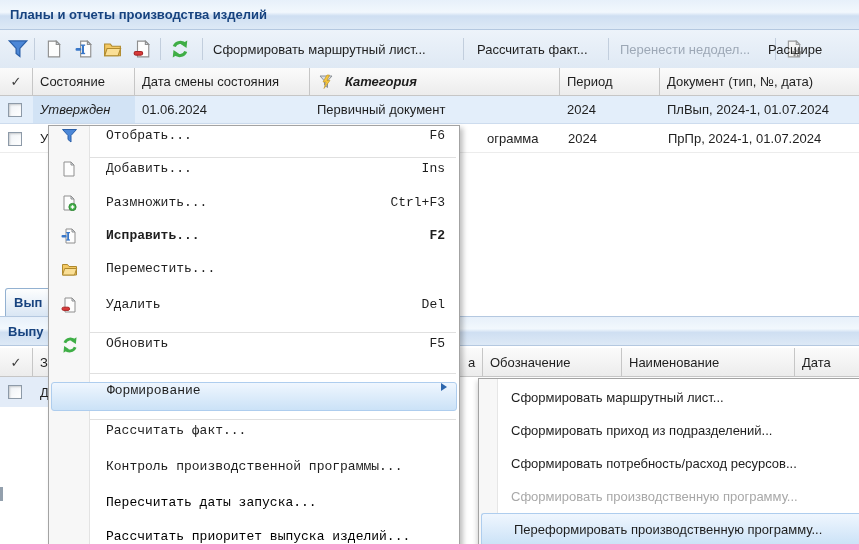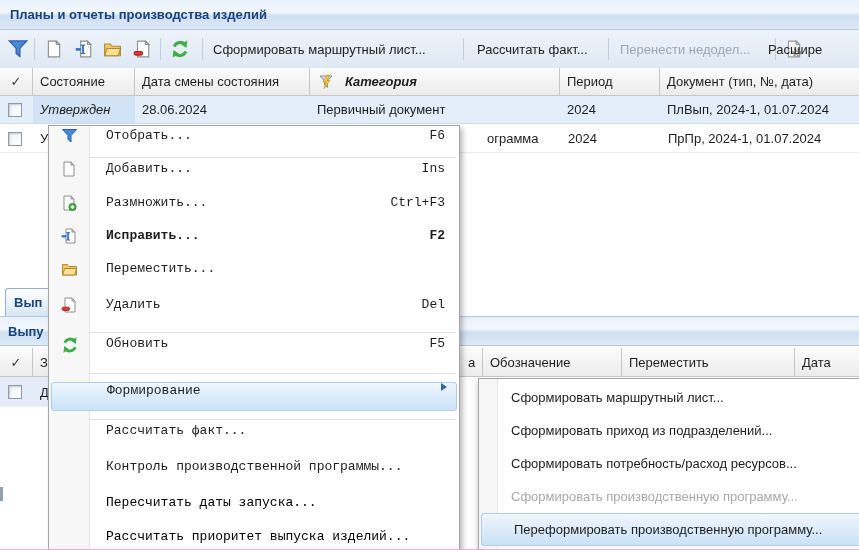--- a/index.html
+++ b/index.html
@@ -1,18 +1,18 @@
 <!DOCTYPE html>
 <html><head>
 <meta charset="utf-8">
 <style>
   html,body{margin:0;padding:0;background:#fff;}
   #app{position:relative;width:859px;height:550px;overflow:hidden;background:#fff;
        font-family:"Liberation Sans","DejaVu Sans",sans-serif;font-size:13px;color:#1e1e1e;
-       border-bottom:1px solid #f9a8d4;box-sizing:border-box;}
+       border-bottom:6px solid #f9a8d4;box-sizing:border-box;}
   
   .titlebar{position:absolute;left:0;top:0;width:859px;height:30px;
     background:linear-gradient(180deg,#e7f0fa 0%,#f2f8fd 42%,#cfdff2 55%,#dde9f6 100%);
     border-bottom:1px solid #b4c8e0;box-sizing:border-box;
     display:flex;align-items:center;padding-left:10px;font-weight:bold;color:#17437f;}
   
   .toolbar{position:absolute;left:0;top:30px;width:859px;height:38px;
     background:linear-gradient(180deg,#edf3fa 0%,#dfe9f4 100%);}
   .tbtn{position:absolute;top:7px;width:24px;height:24px;display:flex;align-items:center;justify-content:center;}
   .tsep{position:absolute;top:8px;width:1px;height:22px;background:#c2cedd;}
@@ -185,21 +185,21 @@
   </div>
 
   <div class="trow row1">
     <div class="cbwrap">
         <div class="checkbox"></div>
       </div>
     <div class="cell x1 focuscell">
       <span>Утвержден</span>
     </div>
     <div class="cell x2">
-      <span>28.06.2024</span>
+      <span>01.06.2024</span>
     </div>
     <div class="cell x3">
       <span>Первичный документ</span>
     </div>
     <div class="cell x4">
       <span>2024</span>
     </div>
     <div class="cell x5">
       <span>ПлВып, 2024-1, 01.07.2024</span>
     </div>
@@ -226,21 +226,21 @@
       <span class="check-glyph">✓</span>
     </div>
     <div class="th b1">
       <span>З</span>
       <span class="frag" style="left:435px;">а</span>
     </div>
     <div class="th b2">
       <span>Обозначение</span>
     </div>
     <div class="th b3">
-      <span>Переместить</span>
+      <span>Наименование</span>
     </div>
     <div class="th b4">
       <span>Дата</span>
     </div>
   </div>
   <div class="brow">
     <div class="cbwrap">
         <div class="checkbox"></div>
       </div>
     <div class="frag" style="left:40px;">Д</div>

